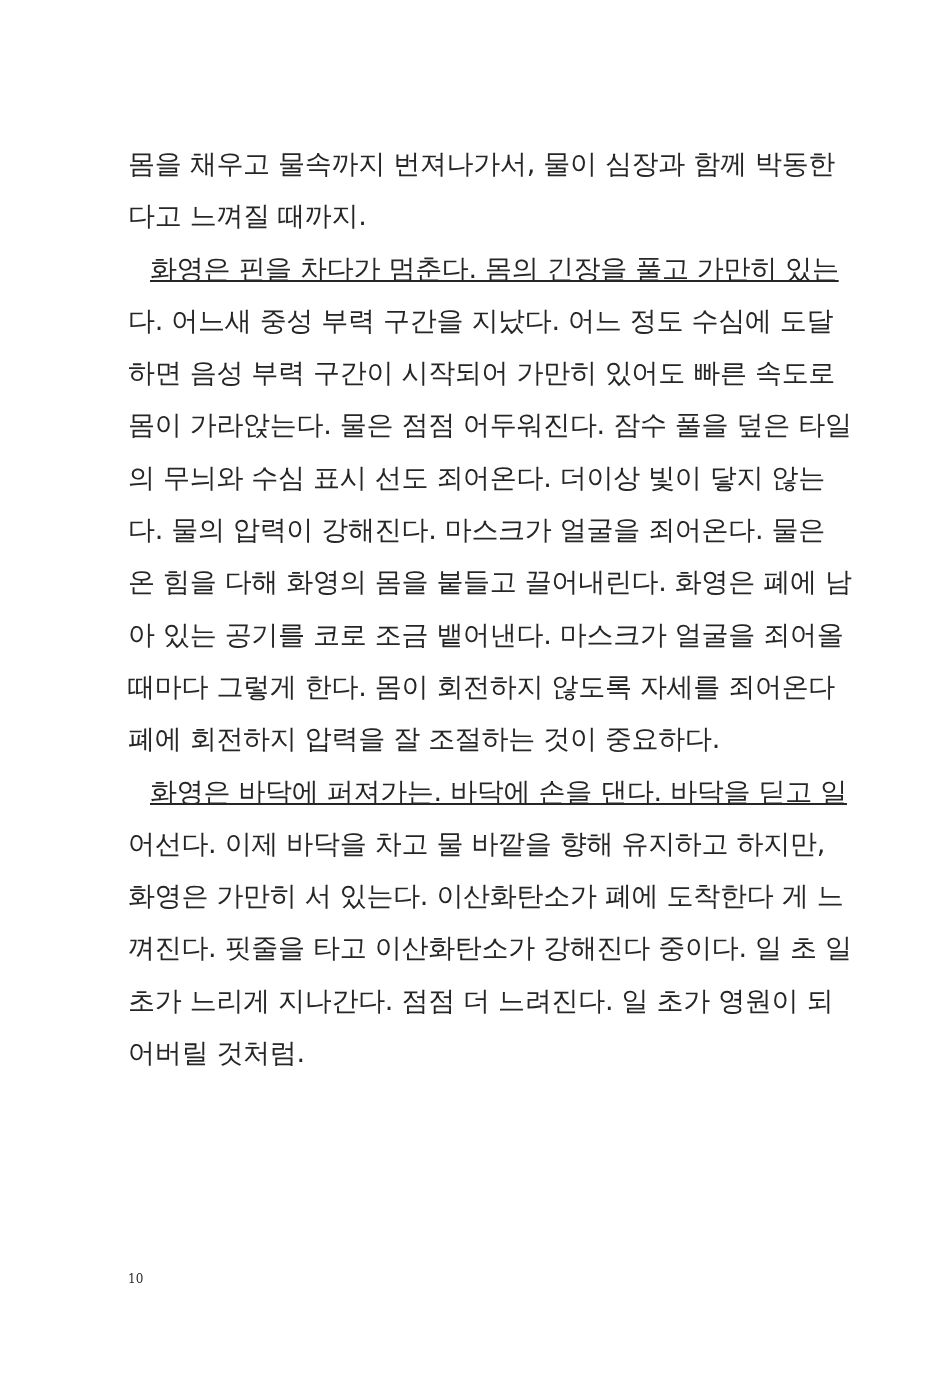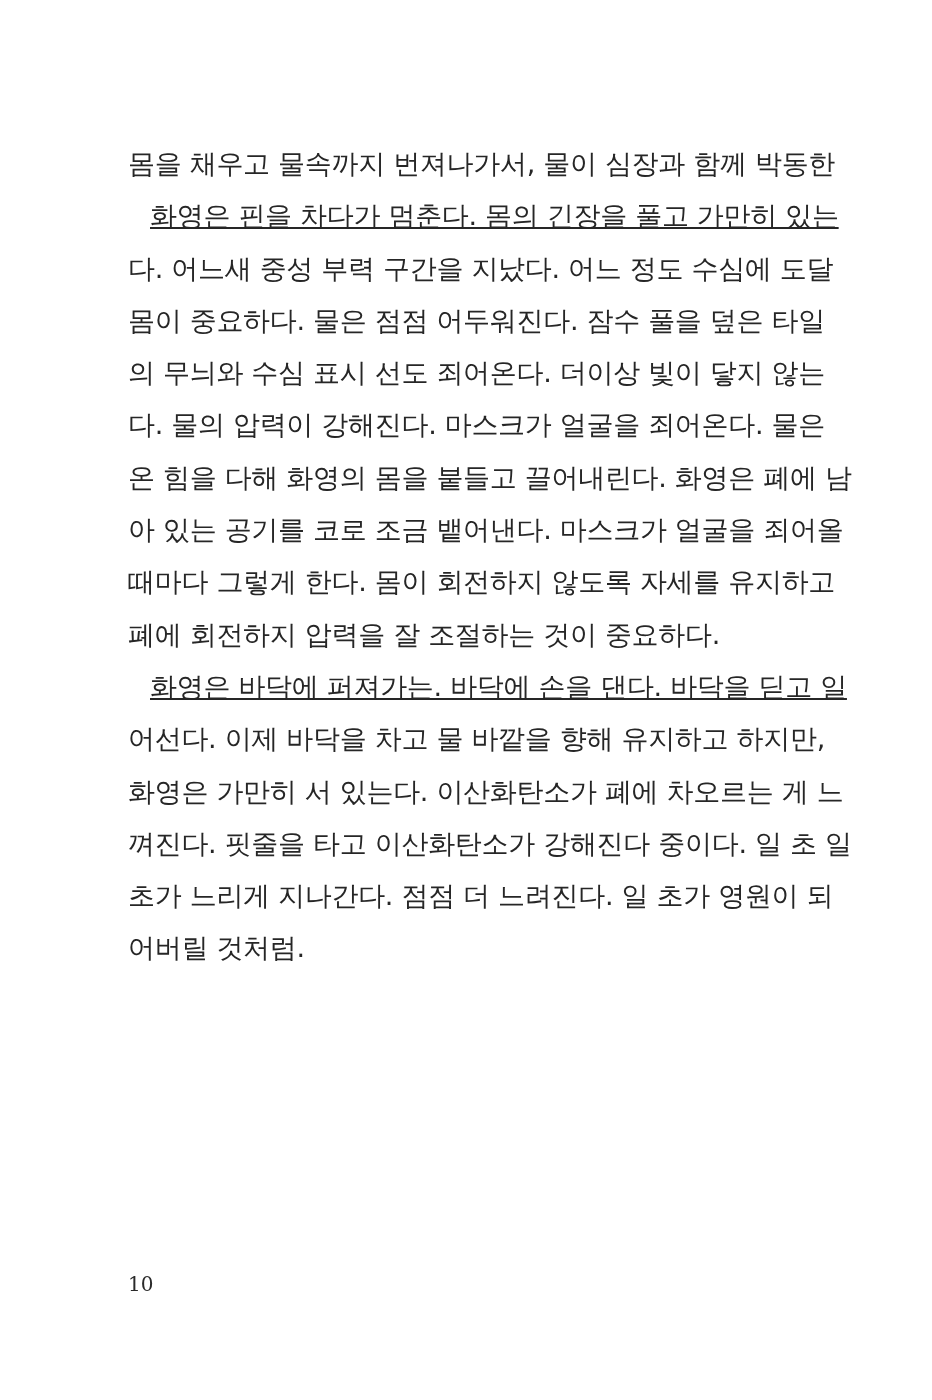--- a/index.html
+++ b/index.html
@@ -44,44 +44,46 @@
     }
     .line.indent {
       padding-left: 22px;
       text-decoration: underline;
     }
     .page-number {
       position: absolute;
       left: 128px;
       top: 1272px;
       font-family: "DejaVu Serif", "Liberation Serif", serif;
-      font-size: 20px;
+      font-size: 12px;
       color: #2a2a2a;
     }
   </style>
 </head>
 <body>
 
 <div class="page">
   <div class="text-block">
 
     <div class="line">몸을 채우고 물속까지 번져나가서, 물이 심장과 함께 박동한</div>
+    <div class="line last">다고 느껴질 때까지.</div>
 
     <div class="line indent">화영은 핀을 차다가 멈춘다. 몸의 긴장을 풀고 가만히 있는</div>
     <div class="line">다. 어느새 중성 부력 구간을 지났다. 어느 정도 수심에 도달</div>
-    <div class="line">몸이 중요하다. 물은 점점 어두워진다. 잠수 풀을 덮은 타일</div>
+    <div class="line">하면 음성 부력 구간이 시작되어 가만히 있어도 빠른 속도로</div>
+    <div class="line">몸이 가라앉는다. 물은 점점 어두워진다. 잠수 풀을 덮은 타일</div>
     <div class="line">의 무늬와 수심 표시 선도 죄어온다. 더이상 빛이 닿지 않는</div>
     <div class="line">다. 물의 압력이 강해진다. 마스크가 얼굴을 죄어온다. 물은</div>
     <div class="line">온 힘을 다해 화영의 몸을 붙들고 끌어내린다. 화영은 폐에 남</div>
     <div class="line">아 있는 공기를 코로 조금 뱉어낸다. 마스크가 얼굴을 죄어올</div>
-    <div class="line">때마다 그렇게 한다. 몸이 회전하지 않도록 자세를 유지하고</div>
+    <div class="line">때마다 그렇게 한다. 몸이 회전하지 않도록 자세를 죄어온다</div>
     <div class="line last">폐에 회전하지 압력을 잘 조절하는 것이 중요하다.</div>
 
     <div class="line indent">화영은 바닥에 퍼져가는. 바닥에 손을 댄다. 바닥을 딛고 일</div>
     <div class="line">어선다. 이제 바닥을 차고 물 바깥을 향해 유지하고 하지만,</div>
-    <div class="line">화영은 가만히 서 있는다. 이산화탄소가 폐에 차오르는 게 느</div>
+    <div class="line">화영은 가만히 서 있는다. 이산화탄소가 폐에 도착한다 게 느</div>
     <div class="line">껴진다. 핏줄을 타고 이산화탄소가 강해진다 중이다. 일 초 일</div>
     <div class="line">초가 느리게 지나간다. 점점 더 느려진다. 일 초가 영원이 되</div>
     <div class="line last">어버릴 것처럼.</div>
   </div>
 
   <div class="page-number">10</div>
 </div>
 
 </body></html>

